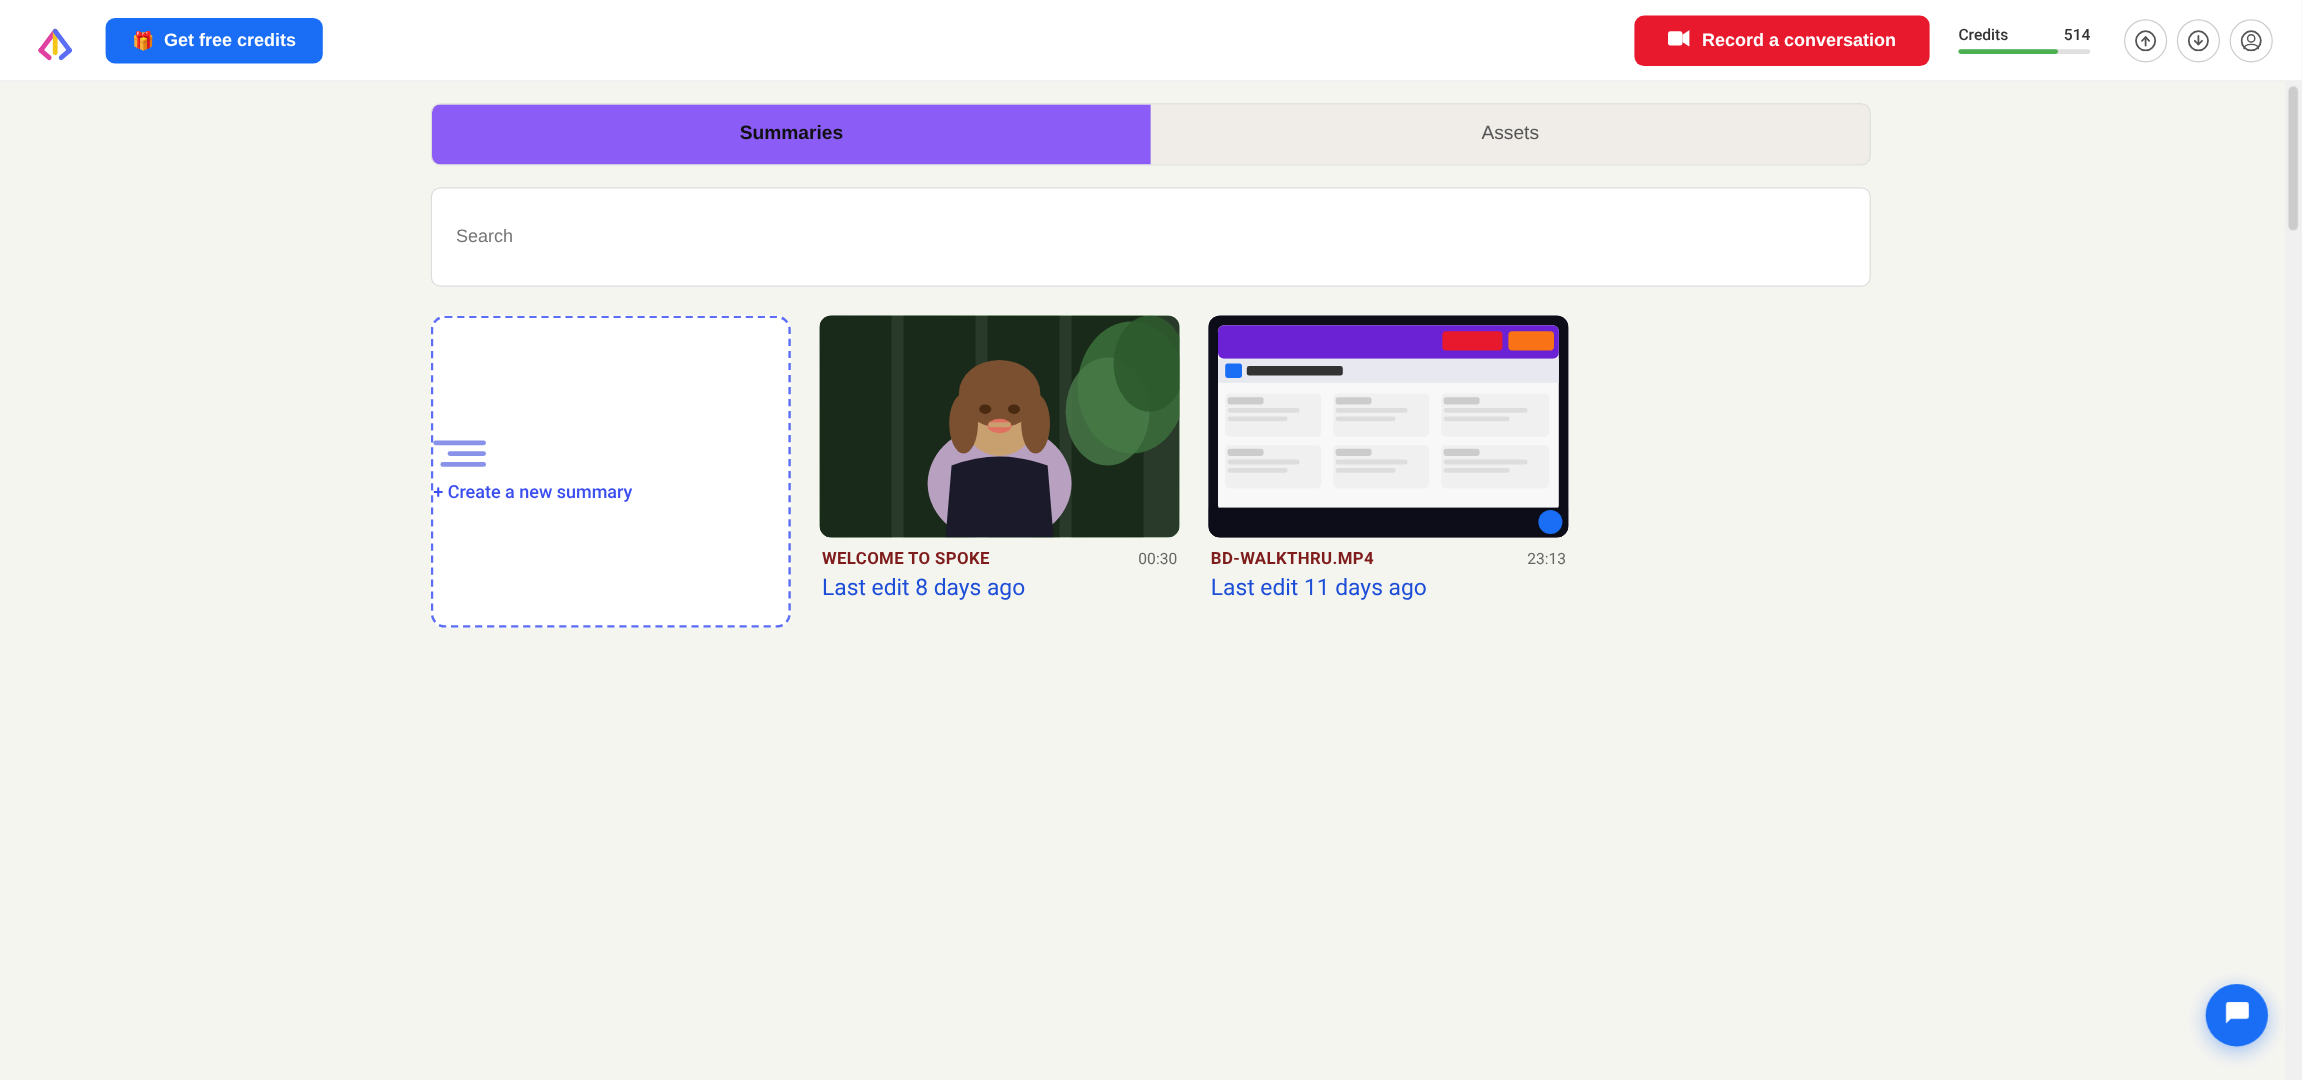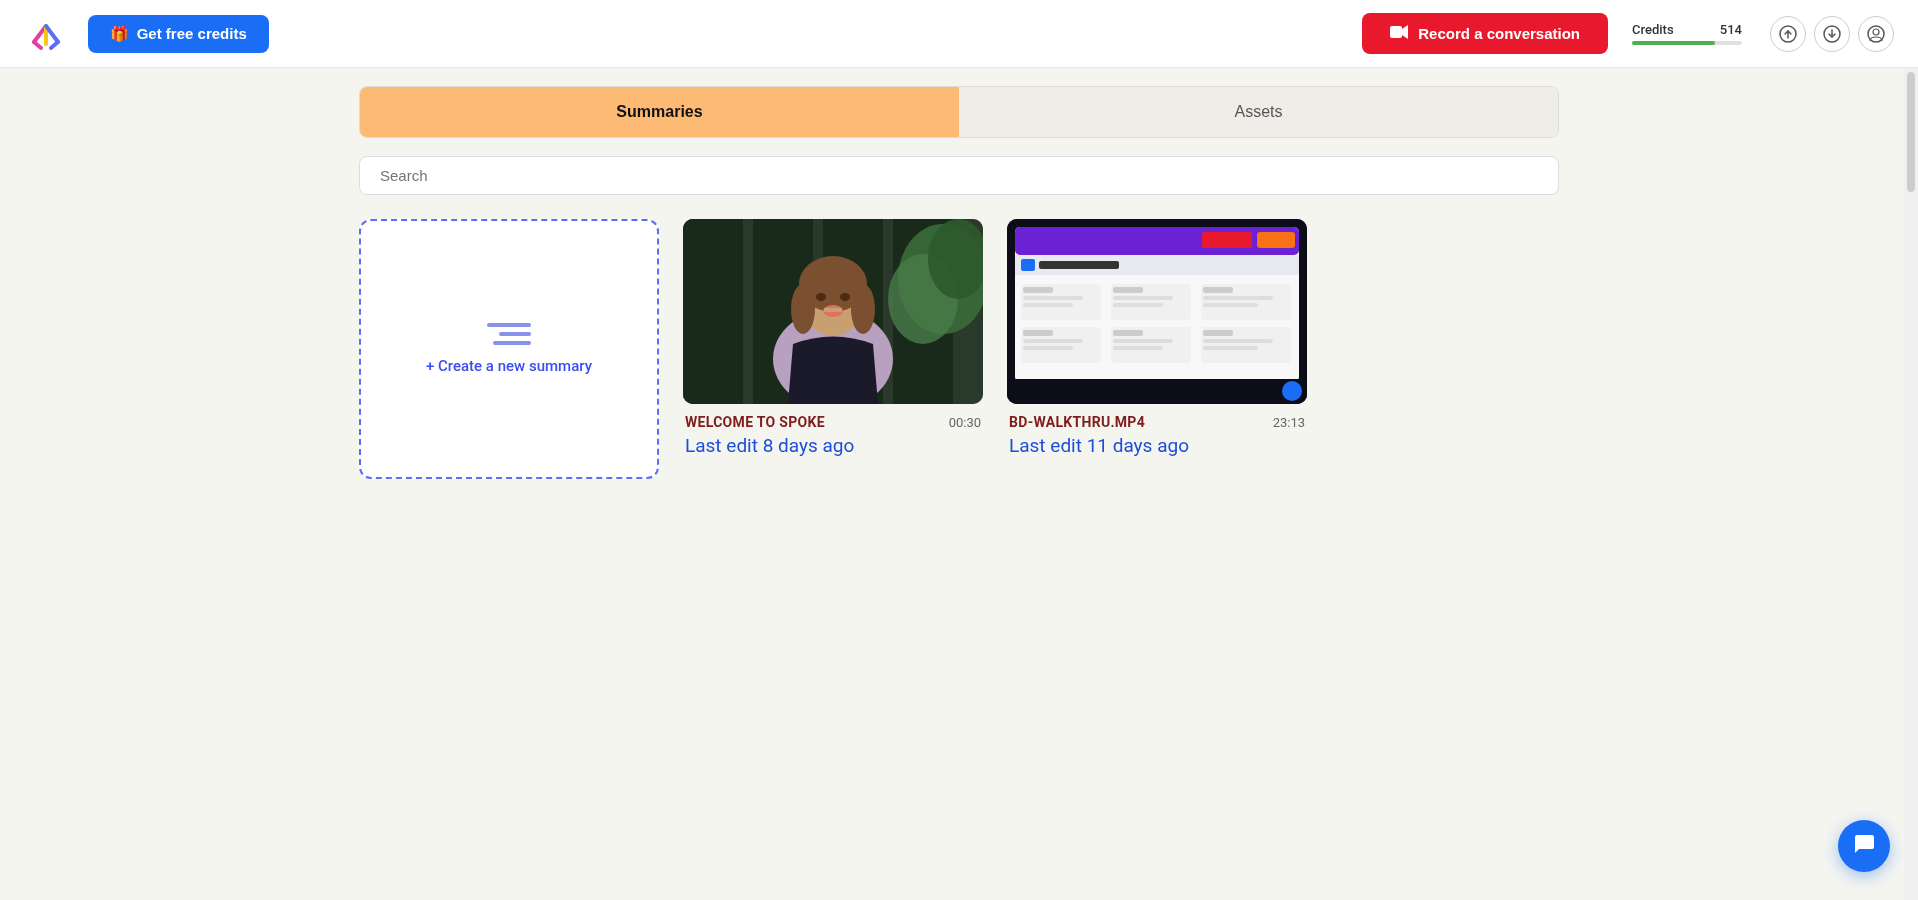--- a/index.html
+++ b/index.html
@@ -126,35 +126,35 @@
       text-align: center;
       font-size: 16px;
       font-weight: 500;
       cursor: pointer;
       color: #555;
       background: #f0ede8;
       border: none;
     }
 
     .tab.active {
-      background: #fdba74;
+      background: #8b5cf6;
       color: #111;
       font-weight: 600;
     }
 
     
     .search-container {
       max-width: 1200px;
       width: calc(100% - 300px);
       margin: 18px auto 0;
     }
 
     .search-input {
       width: 100%;
-      padding: 10px 20px;
+      padding: 32px 20px;
       border: 1px solid #ddd;
       border-radius: 8px;
       font-size: 15px;
       background: #fff;
       color: #999;
       outline: none;
     }
 
     
     .grid-container {
@@ -169,21 +169,21 @@
     
     .create-card {
       width: 300px;
       min-width: 260px;
       height: 260px;
       border: 2px dashed #5b6ef5;
       border-radius: 12px;
       background: #fff;
       display: flex;
       flex-direction: column;
-      align-items: center;
+      align-items: flex-start;
       justify-content: center;
       cursor: pointer;
       gap: 12px;
     }
 
     .create-icon {
       display: flex;
       flex-direction: column;
       gap: 5px;
       align-items: flex-end;

